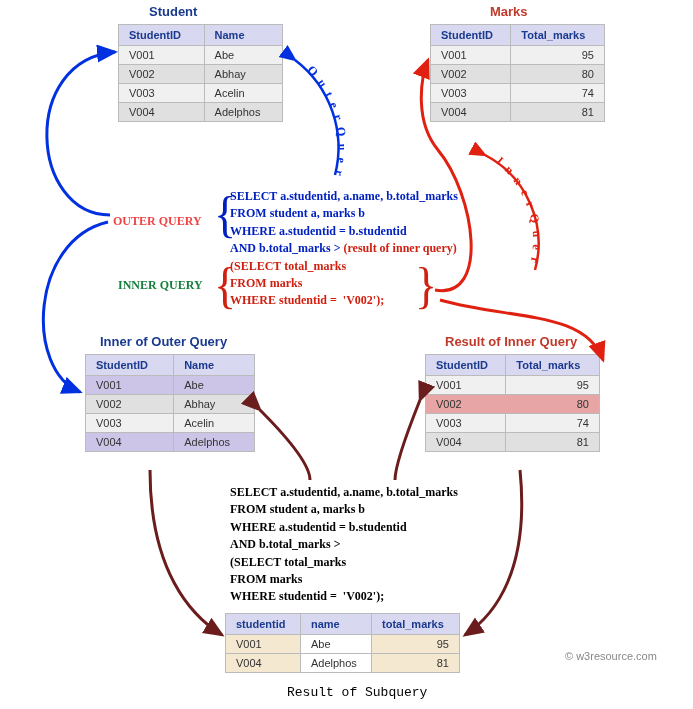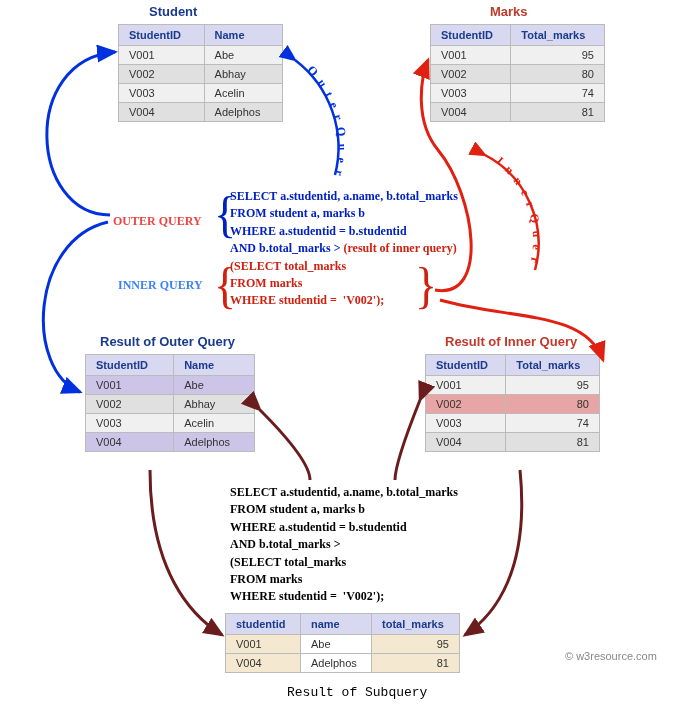--- a/index.html
+++ b/index.html
@@ -40,21 +40,21 @@
   .hl-red td { background: #e8a5a5 !important; }
   .ora th { background: #f5e8d0; color: #1a3a8f; }
   .ora td { background: #fff !important; border-color: #ddc9a0; }
   .ora td:nth-child(1), .ora td:nth-child(3) { background: #f5e8d0 !important; }
   .codeblock { font-family: Georgia, 'Times New Roman', serif; font-weight: bold; font-size: 12px; line-height: 1.45; white-space: pre; }
   .blue { color: #0020c0; }
   .red { color: #d02010; }
   .black { color: #000; }
   .qlabel { font-family: Georgia, serif; font-weight: bold; font-size: 12px; }
   .qlabel.blue { color: #ef4444; }
-  .qlabel.red { color: #3b82f6; }
+  .qlabel.red { color: #15803d; }
   .brace { font-family: 'Times New Roman', serif; font-size: 46px; display: inline-block; transform: scaleY(1.1); line-height: 1; position: absolute; }
   .watermark { color: #888; font-size: 11px; }
   .arctext { font-family: Georgia, serif; font-weight: bold; font-size: 12px; letter-spacing: 2px; fill: currentColor; }
   svg.overlay { position: absolute; top: 0; left: 0; pointer-events: none; }
 </style>
 </head>
 <body>
 
 <div class="abs" style="left:149px; top:4px;"><span class="title">Student</span></div>
 <table class="dt abs" style="left:118px; top:24px; width:165px;">
@@ -116,21 +116,21 @@
 <span class="brace red abs" style="left:415px; top:262px;">}</span>
 
 <div class="abs codeblock" style="left:230px; top:188px;"><span class="blue">SELECT a.studentid, a.name, b.total_marks</span>
 <span class="blue">FROM student a, marks b</span>
 <span class="blue">WHERE a.studentid = b.studentid</span>
 <span class="blue">AND b.total_marks &gt;</span> <span class="red">(result of inner query)</span>
 <span class="red">(SELECT total_marks</span>
 <span class="red">FROM marks</span>
 <span class="red">WHERE studentid =  'V002');</span></div>
 
-<div class="abs" style="left:100px; top:334px;"><span class="title">Result of Outer Query</span></div>
+<div class="abs" style="left:100px; top:334px;"><span class="title">Inner of Outer Query</span></div>
 <table class="dt abs" style="left:85px; top:354px; width:170px;">
   <tbody>
       <tr>
         <th>StudentID</th>
         <th>Name</th>
       </tr>
   <tr class="hl-purple">
         <td>V001</td>
         <td>Abe</td>
       </tr>

